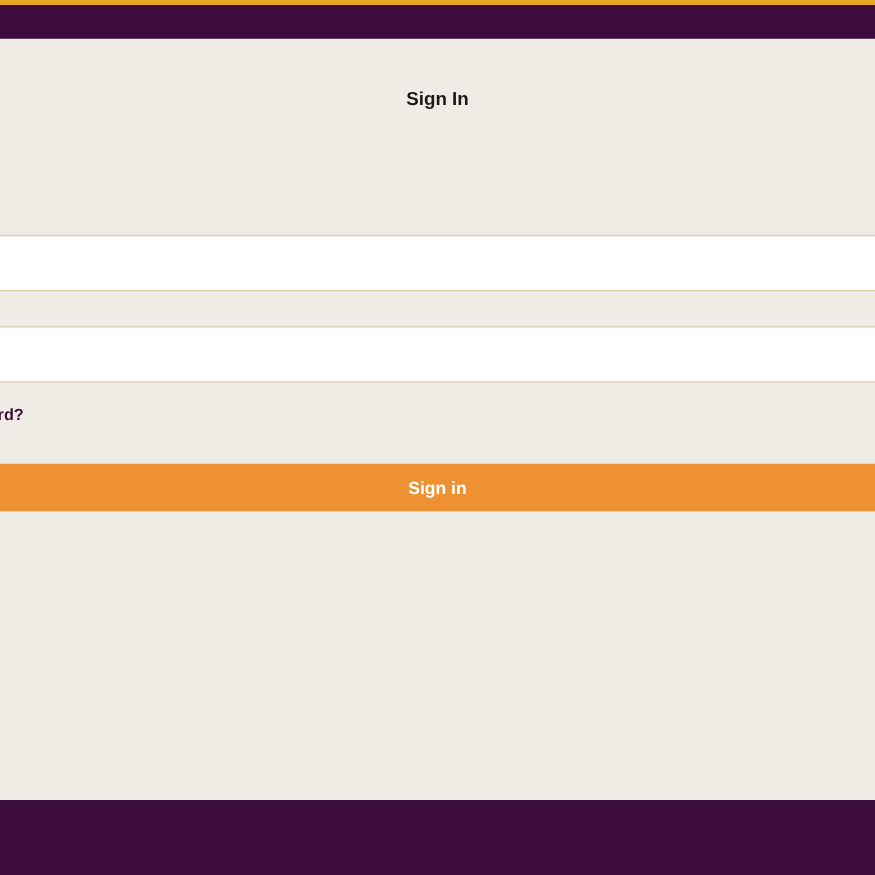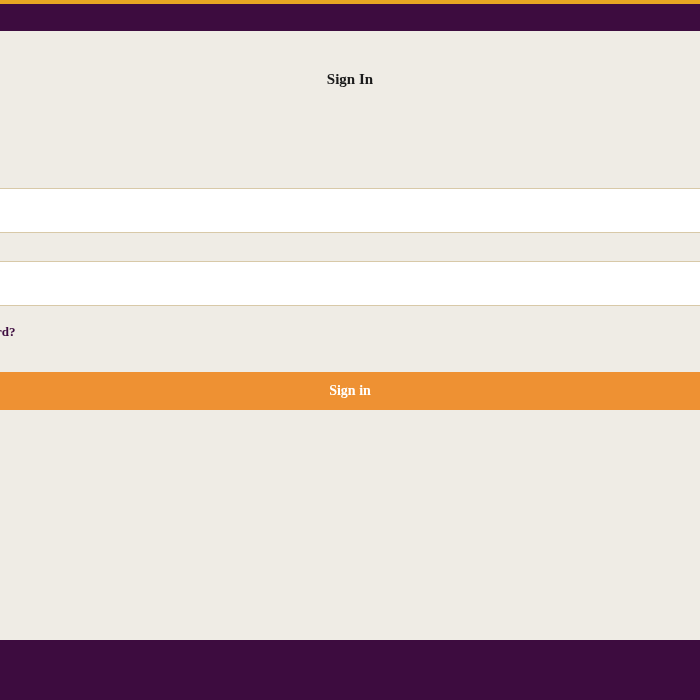--- a/index.html
+++ b/index.html
@@ -1,19 +1,18 @@
 <!DOCTYPE html>
 <html><head>
   <meta charset="utf-8">
   <style>
     * {
       margin: 0;
       padding: 0;
       box-sizing: border-box;
-      font-family: Liberation Serif, serif;
     }
     body {
       width: 700px;
       height: 700px;
       font-family: -apple-system, BlinkMacSystemFont, 'Segoe UI', Arial, sans-serif;
       background: #efece5;
       overflow: hidden;
       position: relative;
     }
     .top-gold-bar {

